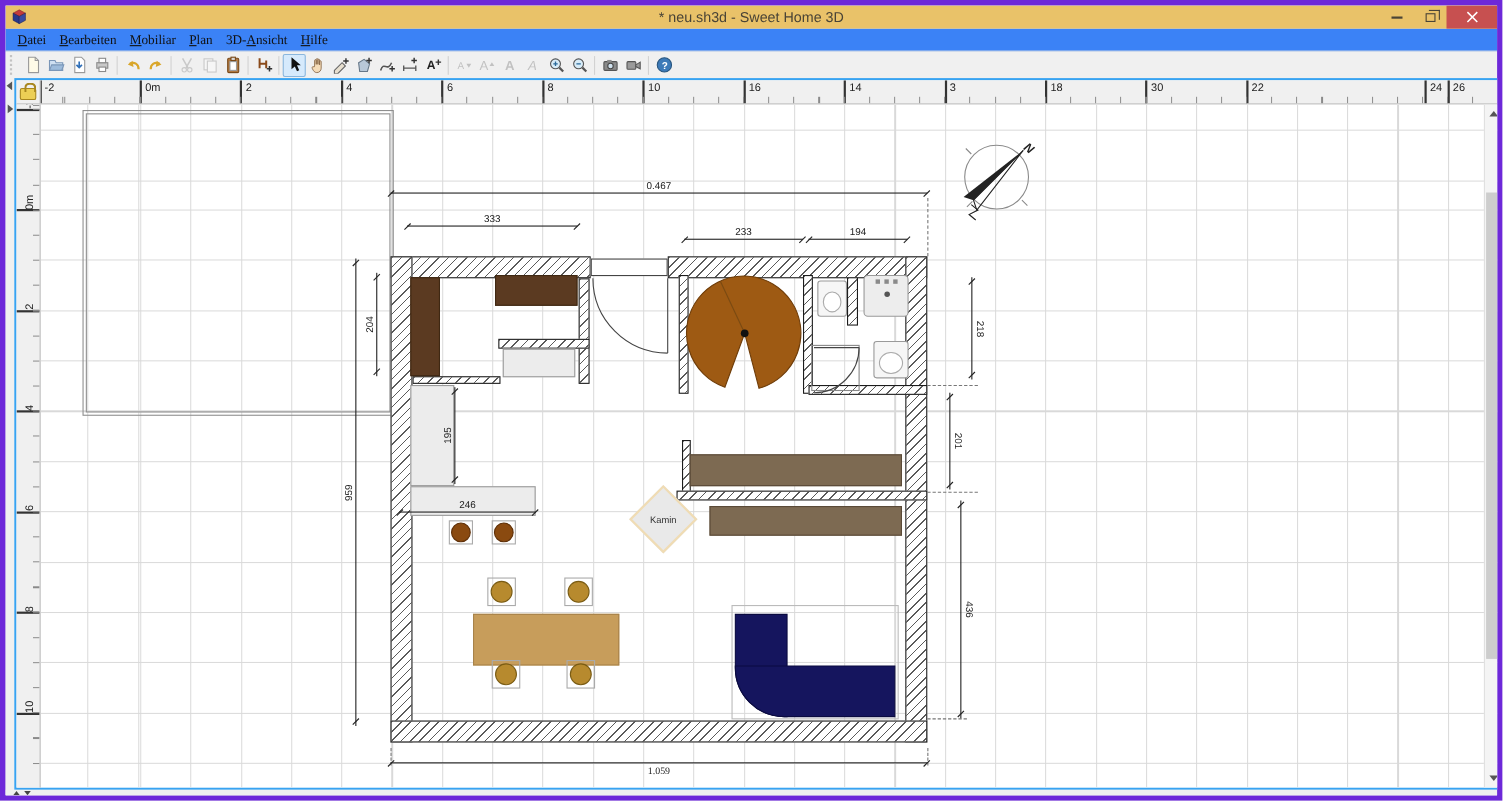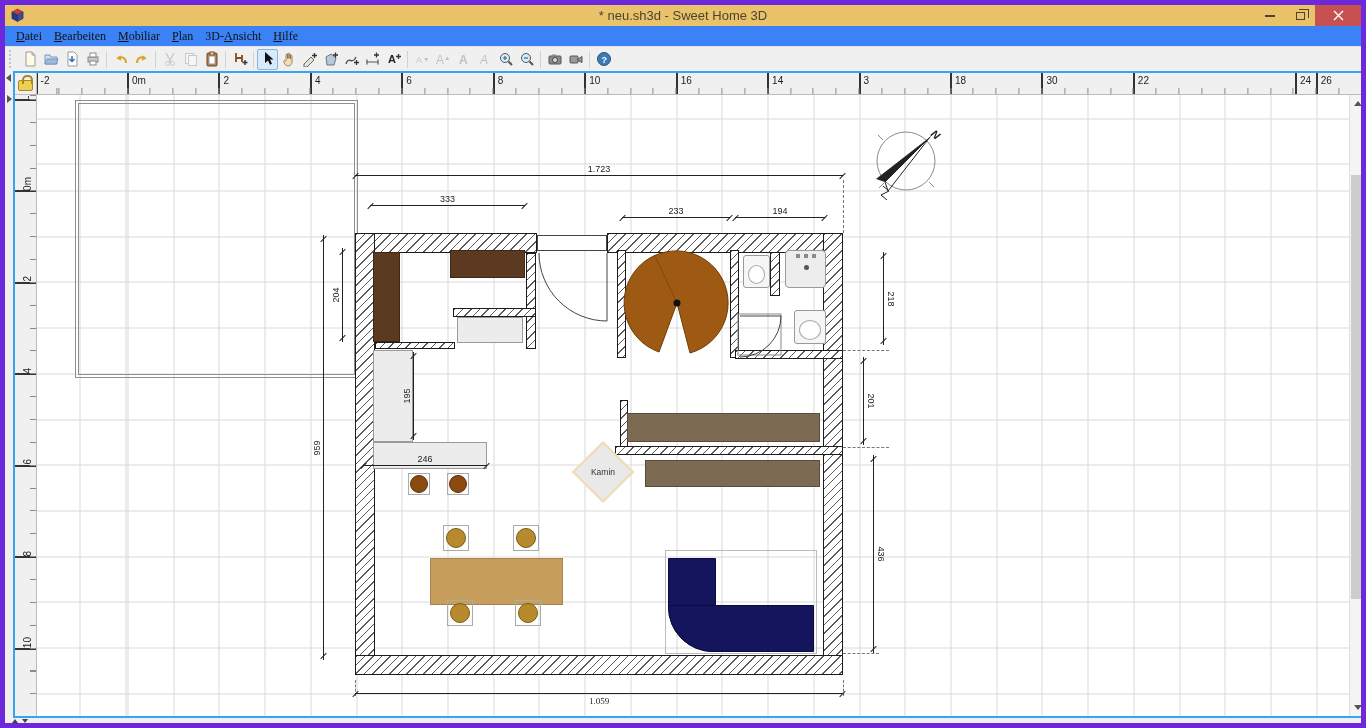--- a/index.html
+++ b/index.html
@@ -508,21 +508,21 @@
           </svg>
 
           <div class="extv" style="left:806px;top:85px;height:53px;"></div>
           <div class="extv" style="left:318px;top:585px;height:16px;"></div>
           <div class="extv" style="left:806px;top:585px;height:16px;"></div>
           <div class="exth" style="left:806px;top:255px;width:46px;"></div>
           <div class="exth" style="left:806px;top:352px;width:46px;"></div>
           <div class="exth" style="left:806px;top:558px;width:36px;"></div>
 
           <div class="dimh" style="left:318px;top:80px;width:488px;">
-              <span class="dlabel">1.723</span>
+              <span class="dlabel">0.467</span>
             </div>
           <div class="dimh" style="left:333px;top:110px;width:155px;">
               <span class="dlabel">333</span>
             </div>
           <div class="dimh" style="left:585px;top:122px;width:108px;text-align:center;">
               <span class="dlabel">233</span>
             </div>
           <div class="dimh" style="left:698px;top:122px;width:90px;">
               <span class="dlabel">194</span>
             </div>

